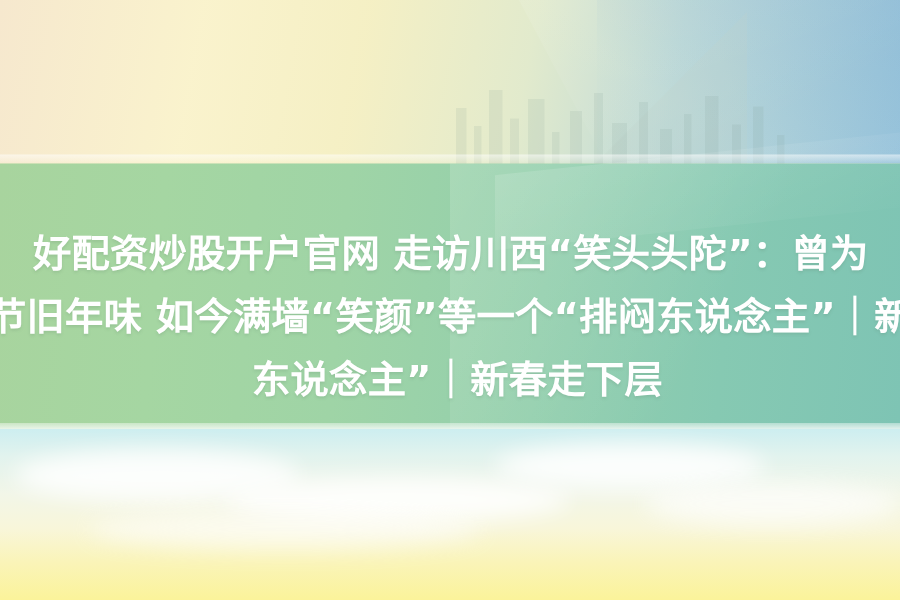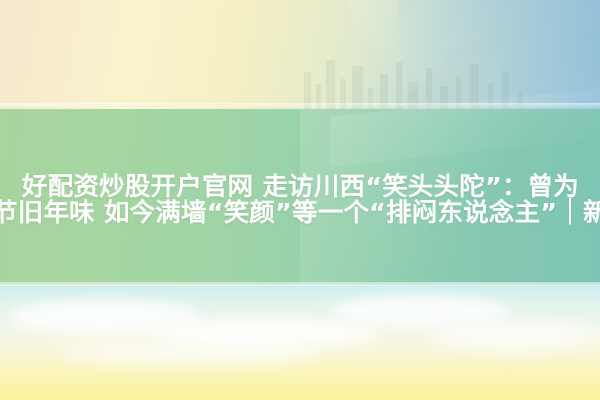--- a/index.html
+++ b/index.html
@@ -172,21 +172,21 @@
   .cap-line {
     position: absolute;
     white-space: nowrap;
     color: #ffffff;
     font-weight: 700;
     font-size: 25.5px;
     letter-spacing: 0.2px;
     line-height: 1;
     text-shadow: 0 1px 2px rgba(90,120,100,0.18);
   }
-  .cap-line.l1 { left: 22px;  top: 28px; text-align: center; }
+  .cap-line.l1 { left: 22px;  top: 12px; text-align: center; }
   .cap-line.l2 { left: -8px;  top: 54px; }
   .cap-line.l3 { left: 168px; top: 96px; }
 </style>
 </head>
 <body>
 
 <div class="stage">
 
   <div class="band-top">
     <div class="facet-b"></div>
@@ -225,15 +225,16 @@
   <div class="band-bottom"></div>
   <div class="cloud c1"></div>
   <div class="cloud c2"></div>
   <div class="cloud c3"></div>
   <div class="cloud c4"></div>
   <div class="cloud c5"></div>
 
   <div class="caption">
     <div class="cap-line l1">好配资炒股开户官网 走访川西“笑头头陀”：曾为</div>
     <div class="cap-line l2">节旧年味 如今满墙“笑颜”等一个“排闷东说念主”｜新</div>
+    <div class="cap-line l3">东说念主”｜新春走下层</div>
   </div>
 
 </div>
 
 </body></html>

